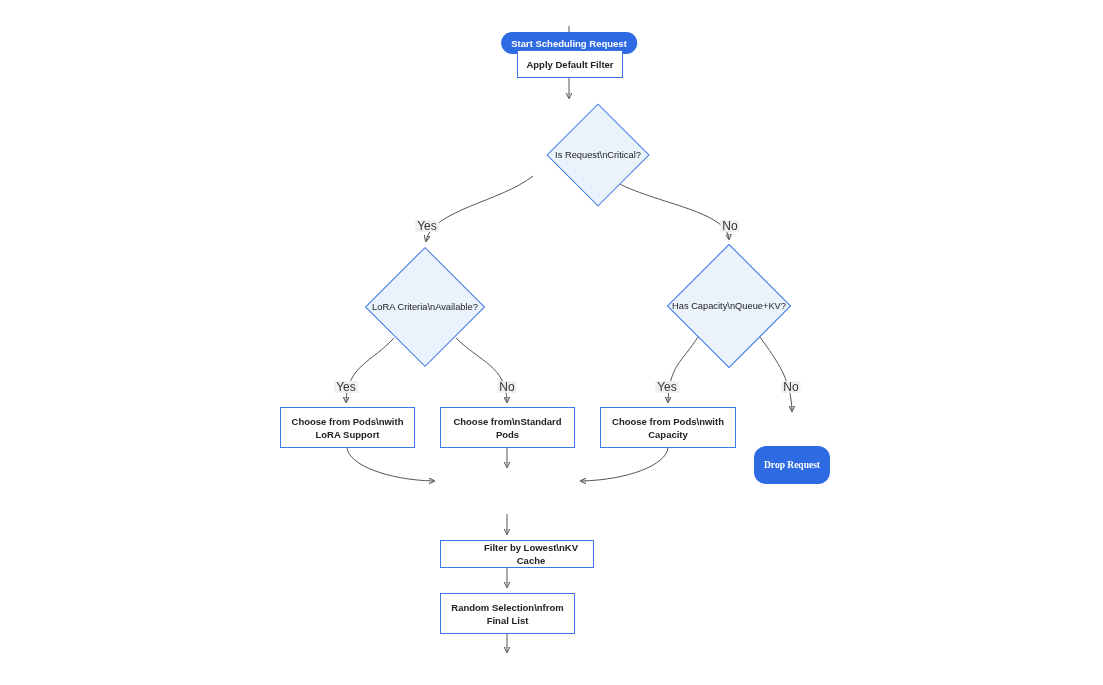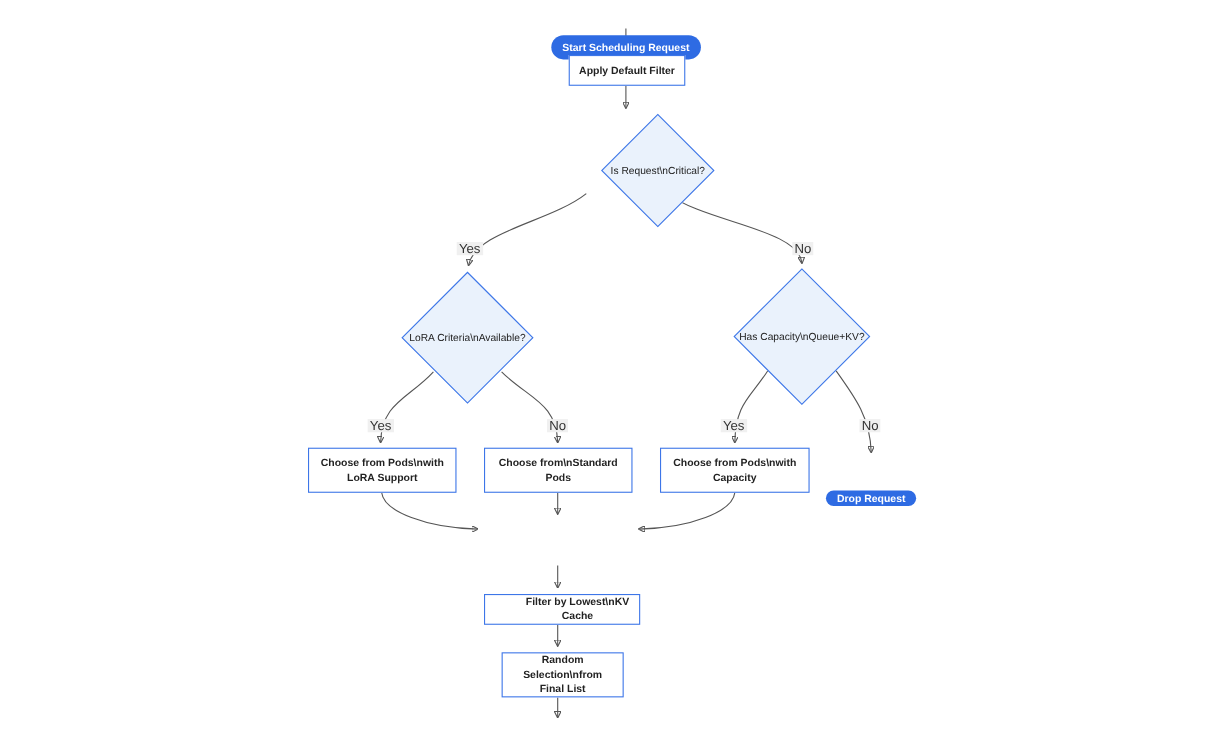--- a/index.html
+++ b/index.html
@@ -98,30 +98,30 @@
   <div class="node rect-node" style="left:440px;top:407px;width:135px;height:41px;">
     <span class="line">Choose from\nStandard</span>
     <span class="line">Pods</span>
   </div>
 
   <div class="node rect-node" style="left:600px;top:407px;width:136px;height:41px;">
     <span class="line">Choose from Pods\nwith</span>
     <span class="line">Capacity</span>
   </div>
 
-  <div class="node stadium" style="left:792px;top:417px;height:14px;">
+  <div class="node stadium" style="left:792px;top:417px;height:38px;font-family:Liberation Serif, serif;">
     <span class="line">Drop Request</span>
   </div>
 
 
-  <div class="node rect-node" style="left:440px;top:540px;width:142px;height:28px;padding-left:28px;">
+  <div class="node rect-node" style="left:440px;top:540px;width:154px;height:28px;padding-left:28px;">
     <span class="line">Filter by Lowest\nKV Cache</span>
   </div>
 
-  <div class="node rect-node" style="left:456px;top:593px;width:111px;height:41px;">
+  <div class="node rect-node" style="left:440px;top:593px;width:135px;height:41px;">
     <span class="line">Random Selection\nfrom</span>
     <span class="line">Final List</span>
   </div>
 
   <div class="node stadium" style="left:507px;top:658px;height:24px;border-radius:12px;">
     <span class="line">End</span>
   </div>
 
   <div class="edge-label" style="left:427px;top:226px;">Yes</div>
   <div class="edge-label" style="left:730px;top:226px;">No</div>

